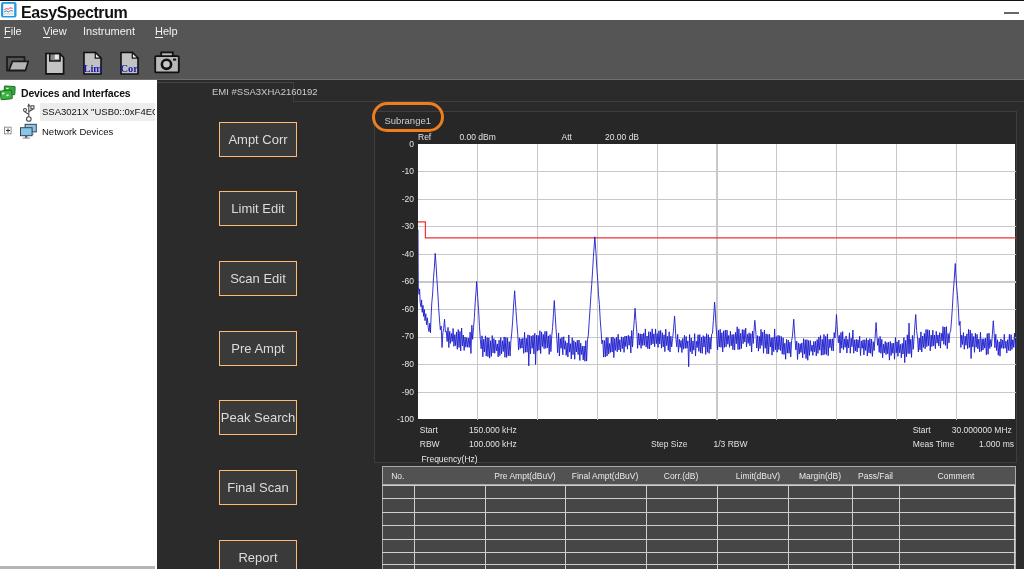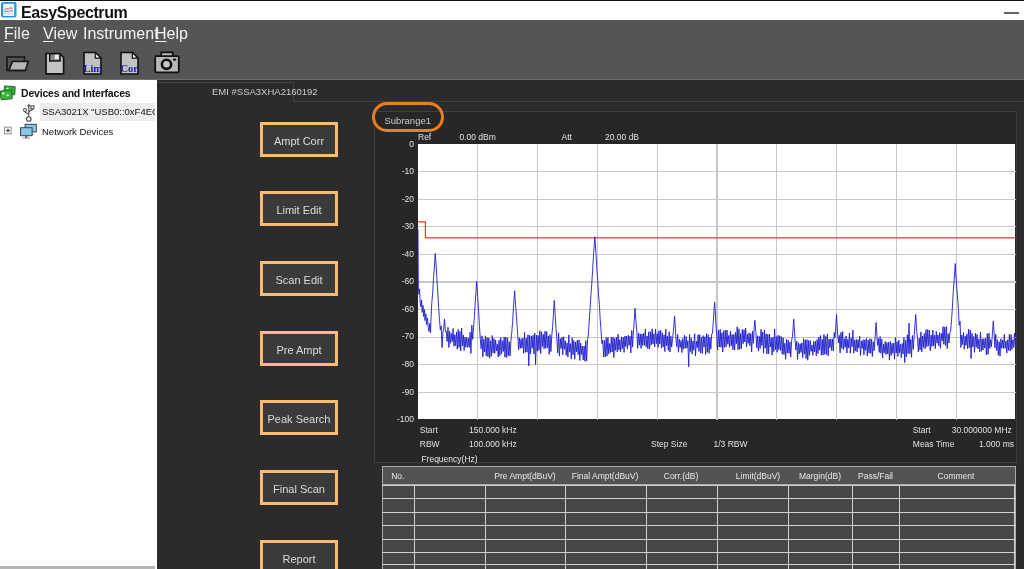--- a/index.html
+++ b/index.html
@@ -3,35 +3,35 @@
 <style>
   html,body { margin:0; padding:0; }
   body { width:1024px; height:569px; overflow:hidden; position:relative;
          font-family:"Liberation Sans", sans-serif; background:#2b2b2b; }
   .abs { position:absolute; }
   #titlebar { left:0; top:0; width:1024px; height:19.5px; background:#fff;
               border-top:1.5px solid #111; box-sizing:border-box; }
   #title { left:21px; top:4px; font-size:16px; font-weight:bold; color:#111; letter-spacing:-0.4px; }
   #minbtn { left:1004px; top:11.5px; width:14.5px; height:2px; background:#666; }
   #menubar { left:0; top:19.5px; width:1024px; height:22.5px; background:#555; }
-  .mi { position:absolute; top:5px; font-size:16px; color:#f2f2f2; }
+  .mi { position:absolute; top:5px; font-size:11px; color:#f2f2f2; }
   .mi u { text-decoration:underline; text-underline-offset:2px; }
   #toolbar { left:0; top:42px; width:1024px; height:38px; background:#555;
              border-bottom:1px solid #6f6f6f; box-sizing:border-box; }
   #leftpanel { left:0; top:80px; width:157px; height:489px; background:#fff; }
     .tree { position:absolute; color:#111; white-space:nowrap; }
   #treeclip { left:0; top:80px; width:155px; height:485px; overflow:hidden; }
   #lpscroll { left:0; top:565.5px; width:155px; height:3.5px; background:#b5b5b5; }
   #tab { left:157px; top:81.5px; width:137px; height:20px; background:#2b2b2b;
          border-right:1px solid #3f3f3f; border-top:1px solid #454545; box-sizing:border-box; }
   #tabtext { left:174px; top:86px; font-size:9.5px; color:#ccc;padding-left:38px; }
   #tabline { left:294px; top:100.5px; width:730px; height:1px; background:#3f3f3f; }
   .btn { position:absolute; left:219px; width:78px; height:35px; background:#3a3a3a;
-         border:3px solid #fdba74; box-sizing:border-box; color:#dcdcdc;
-         font-size:11px; text-align:center; line-height:33px;margin-left:41px; }
+         border:1px solid #fdba74; box-sizing:border-box; color:#dcdcdc;
+         font-size:13px; text-align:center; line-height:33px; }
   #chartpanel { left:374px; top:111px; width:643px; height:352px;
                 border:1px solid #3e3e3e; box-sizing:border-box; background:#272727; }
   #subrange { left:384.5px; top:114.5px; font-size:9.5px; color:#ccc; }
   #orange { left:371.5px; top:101.5px; width:72px; height:30px;
             border:3.8px solid #ed7d1d; border-radius:15px; box-sizing:border-box; }
   .clab { position:absolute; font-size:8.5px; color:#e2e2e2; white-space:nowrap; }
   .ylab { position:absolute; left:352px; width:62px; text-align:right;
           font-size:8.5px; color:#e2e2e2; }
   #plot { left:417.8px; top:143.8px; width:597.6px; height:275.4px; background:#fff; }
   #plot svg { display:block; }

